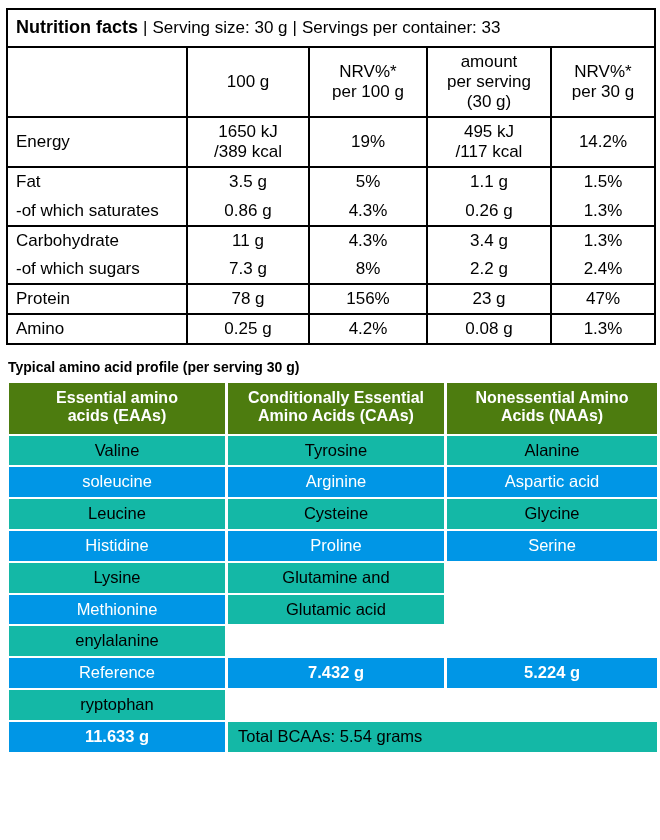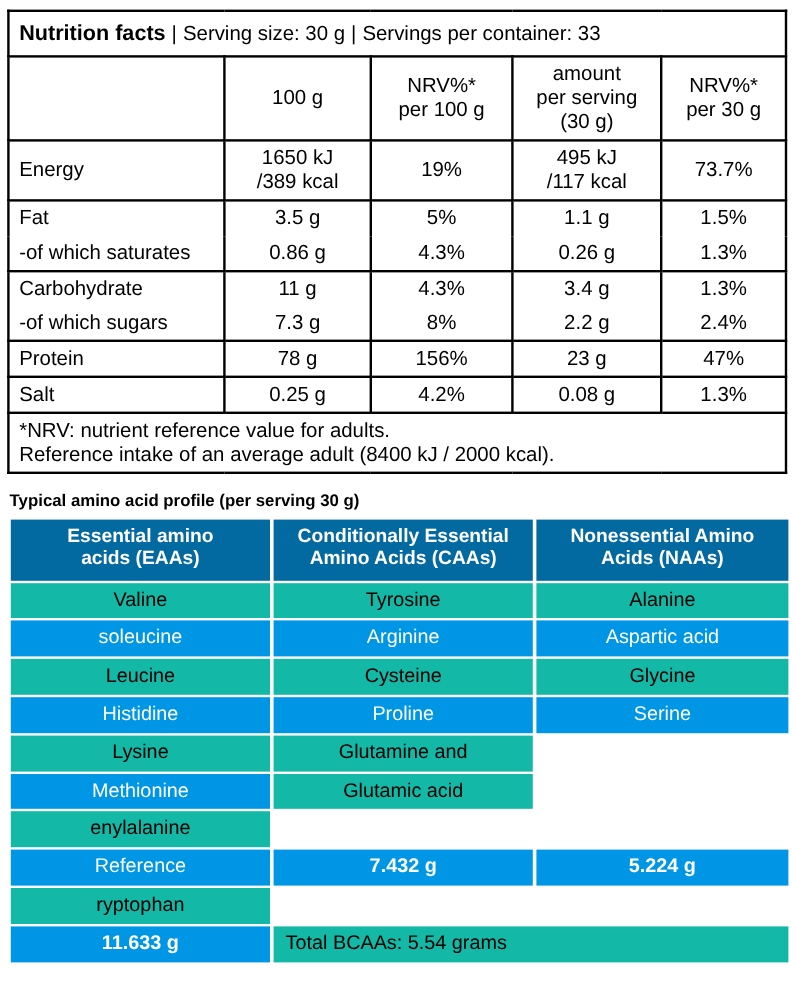--- a/index.html
+++ b/index.html
@@ -59,21 +59,21 @@
     border-spacing: 3px 2px;
     table-layout: fixed;
     font-size: 16.5px;
   }
   table.aa td {
     text-align: center;
     padding: 5px 4px;
     line-height: 1.2;
   }
   .aa .head {
-    background: #0369a1;
+    background: #4d7c0f;
     color: #ffffff;
     font-weight: bold;
     font-size: 16px;
     line-height: 1.15;
     padding: 6px 4px 8px 4px;
   }
   .aa .band {
     background: #0096E6;
     color: #ffffff;
     margin-top: 12px;
@@ -126,21 +126,21 @@
         <td class="lbl">Energy</td>
         <td class="ctr">
           <div>1650 kJ</div>
           <div>/389 kcal</div>
         </td>
         <td class="ctr">19%</td>
         <td class="ctr">
           <div>495 kJ</div>
           <div>/117 kcal</div>
         </td>
-        <td class="ctr">73.7%</td>
+        <td class="ctr">14.2%</td>
       </tr>
 
       <tr>
         <td class="lbl nb-bot">Fat</td>
         <td class="ctr nb-bot">3.5 g</td>
         <td class="ctr nb-bot">5%</td>
         <td class="ctr nb-bot">1.1 g</td>
         <td class="ctr nb-bot">1.5%</td>
       </tr>
       <tr>
@@ -168,33 +168,27 @@
 
       <tr>
         <td class="lbl">Protein</td>
         <td class="ctr">78 g</td>
         <td class="ctr">156%</td>
         <td class="ctr">23 g</td>
         <td class="ctr">47%</td>
       </tr>
 
       <tr>
-        <td class="lbl">Salt</td>
+        <td class="lbl">Amino</td>
         <td class="ctr">0.25 g</td>
         <td class="ctr">4.2%</td>
         <td class="ctr">0.08 g</td>
         <td class="ctr">1.3%</td>
       </tr>
 
-      <tr class="footnote">
-        <td class="lbl" colspan="5">
-          <div>*NRV: nutrient reference value for adults.</div>
-          <div>Reference intake of an average adult (8400 kJ / 2000 kcal).</div>
-        </td>
-      </tr>
     </tbody>
   </table>
 
   <div class="aa-title">Typical amino acid profile (per serving 30 g)</div>
 
   <table class="aa">
     <colgroup>
       <col style="width:216px">
       <col style="width:216px">
       <col style="width:210px">

